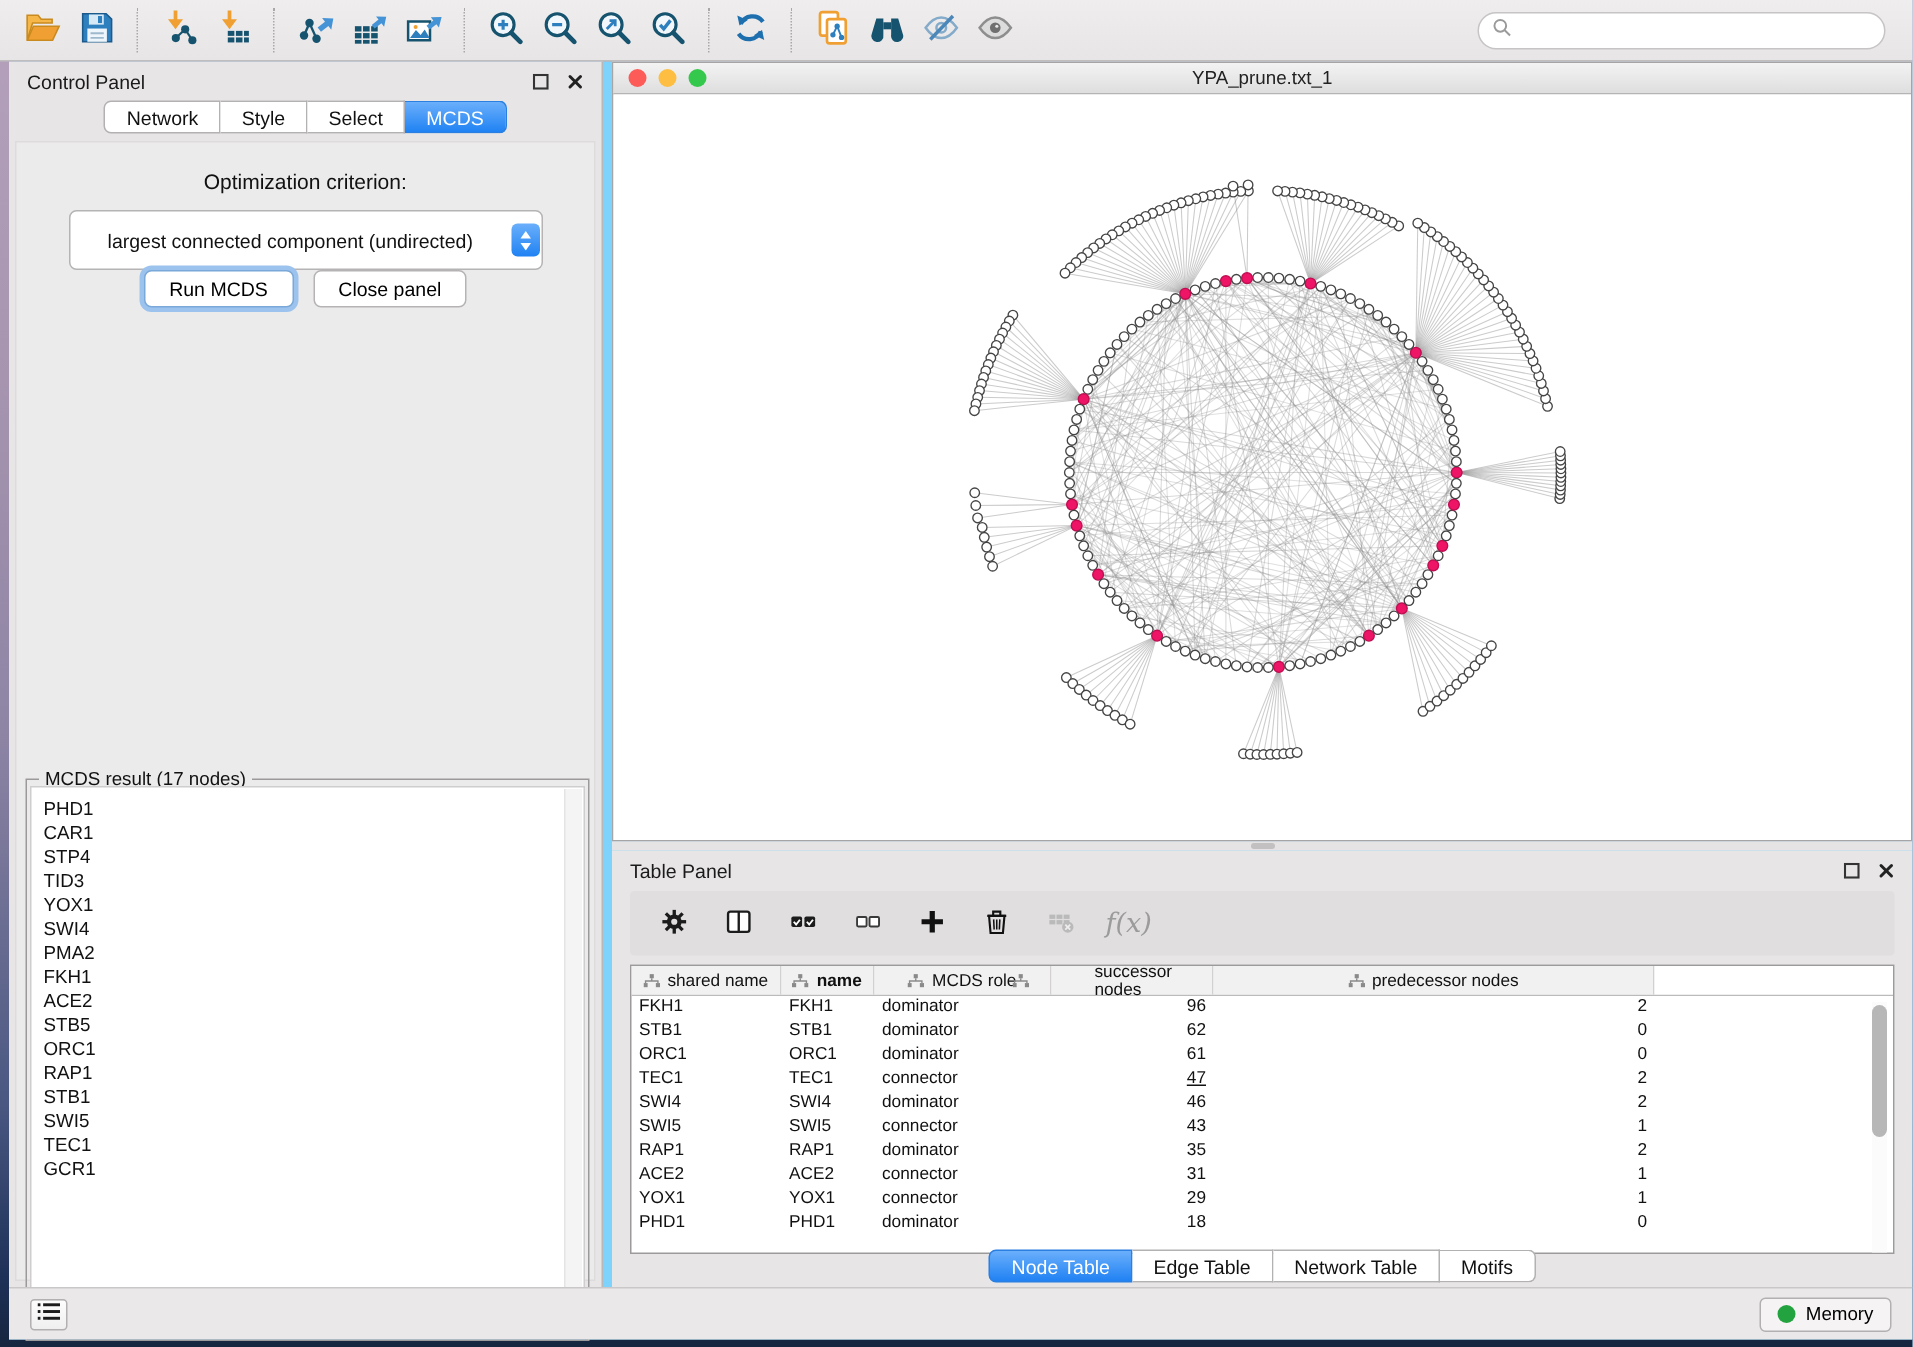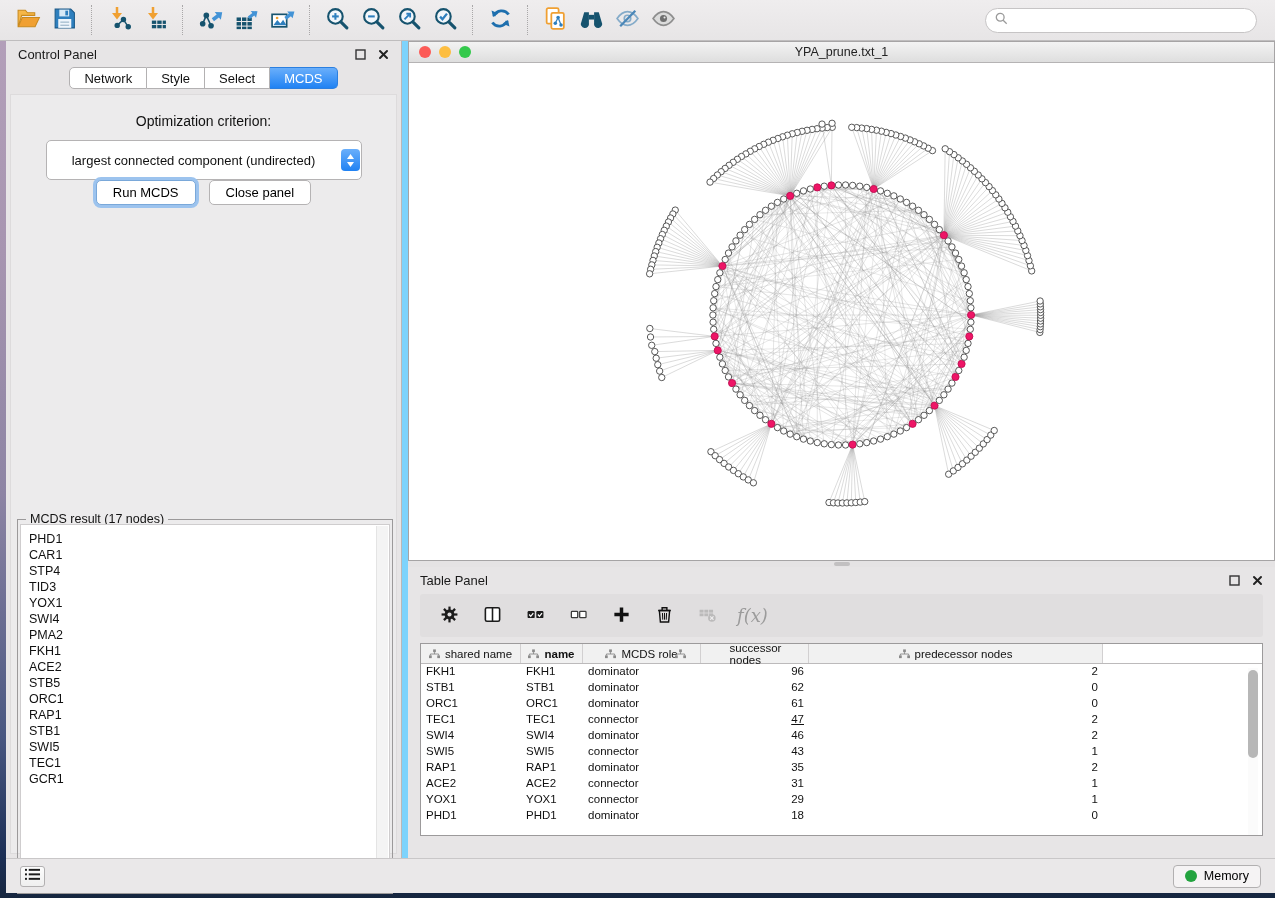--- a/index.html
+++ b/index.html
@@ -1304,20 +1304,28 @@
               <div class="td" style="width: 62px;">PHD1</div>
               <div class="td" style="width: 118px;">dominator</div>
               <div class="td r" style="width: 108px;">18</div>
               <div class="td r" style="width: 294px;">0</div>
             </div>
           </div>
         <div class="tscroll">
             <div class="tthumb"></div>
           </div>
       </div>
+      <div class="ttabs">
+          <div class="seg" id="tp-tabs">
+            <div class="seg-btn active">Node Table</div>
+            <div class="seg-btn">Edge Table</div>
+            <div class="seg-btn">Network Table</div>
+            <div class="seg-btn">Motifs</div>
+          </div>
+        </div>
     </div>
   </div>
 
   <div class="statusbar">
     <button class="stbtn">
         <span><svg width="15" height="13" viewBox="0 0 20 17">
             <g fill="#1c1c1c">
               <rect x="0" y="1" width="2.6" height="2.6"></rect>
               <rect x="5" y="1" width="15" height="2.6"></rect>
               <rect x="0" y="7" width="2.6" height="2.6"></rect>

